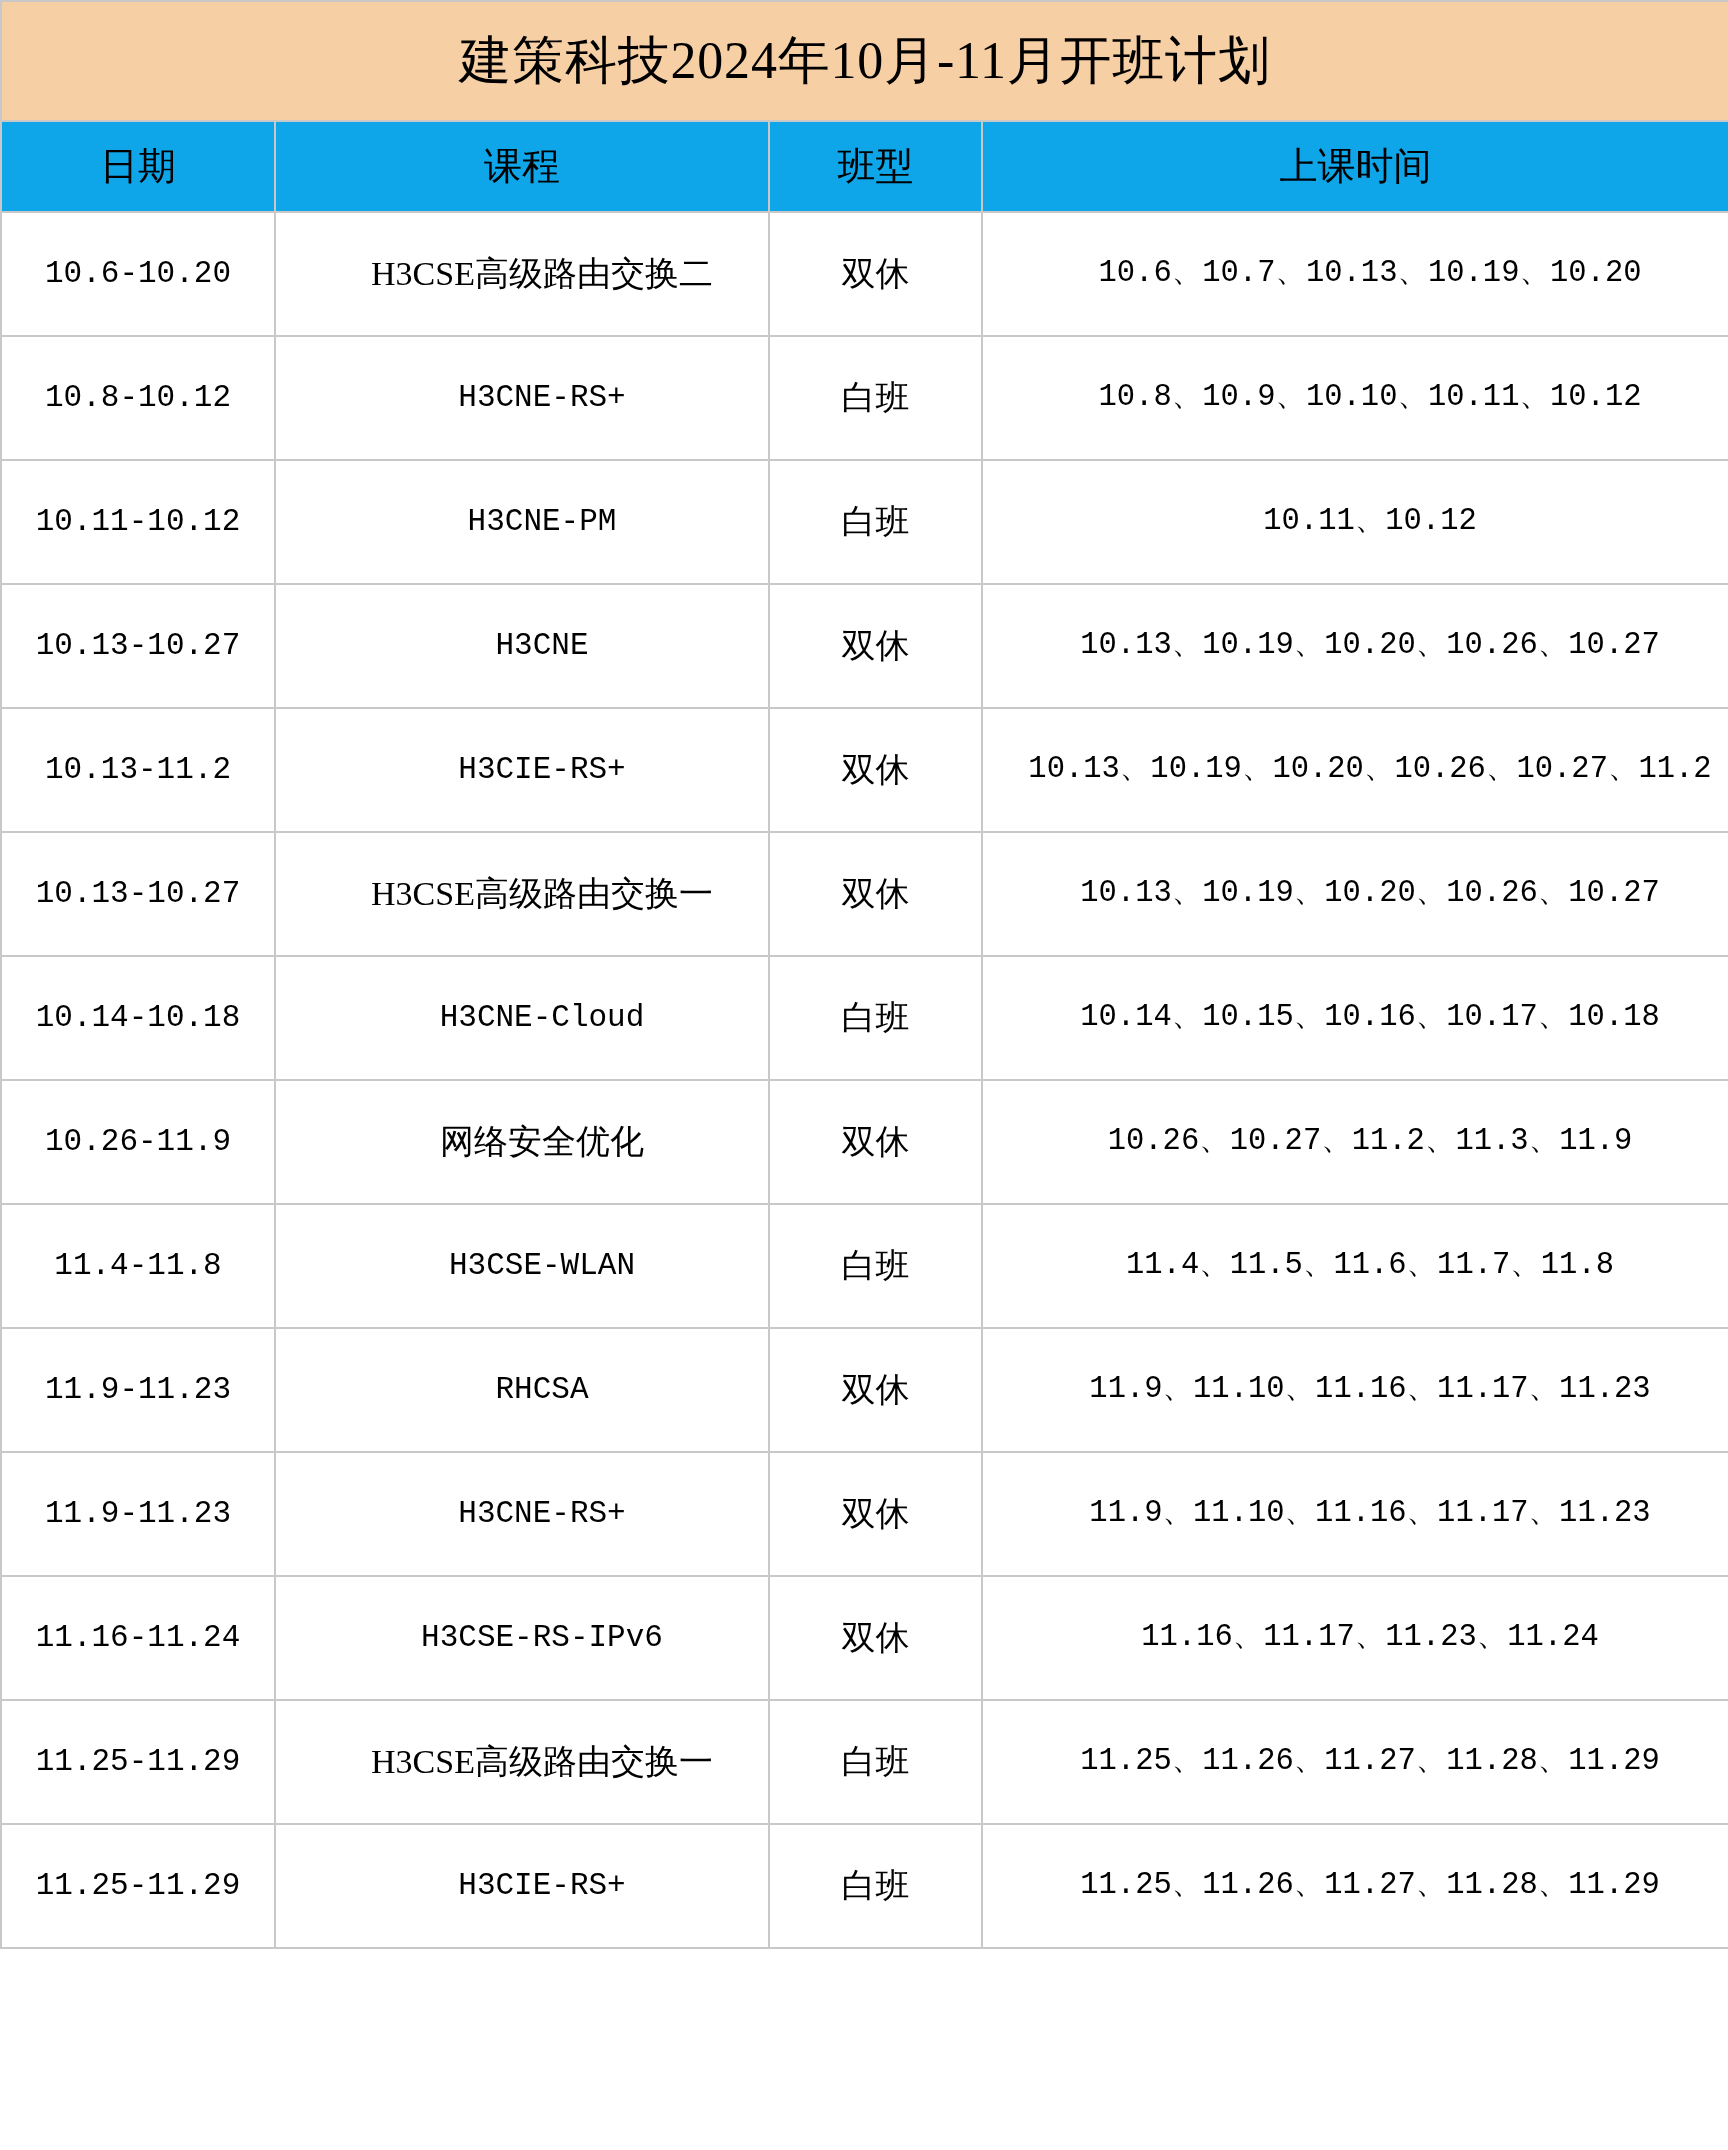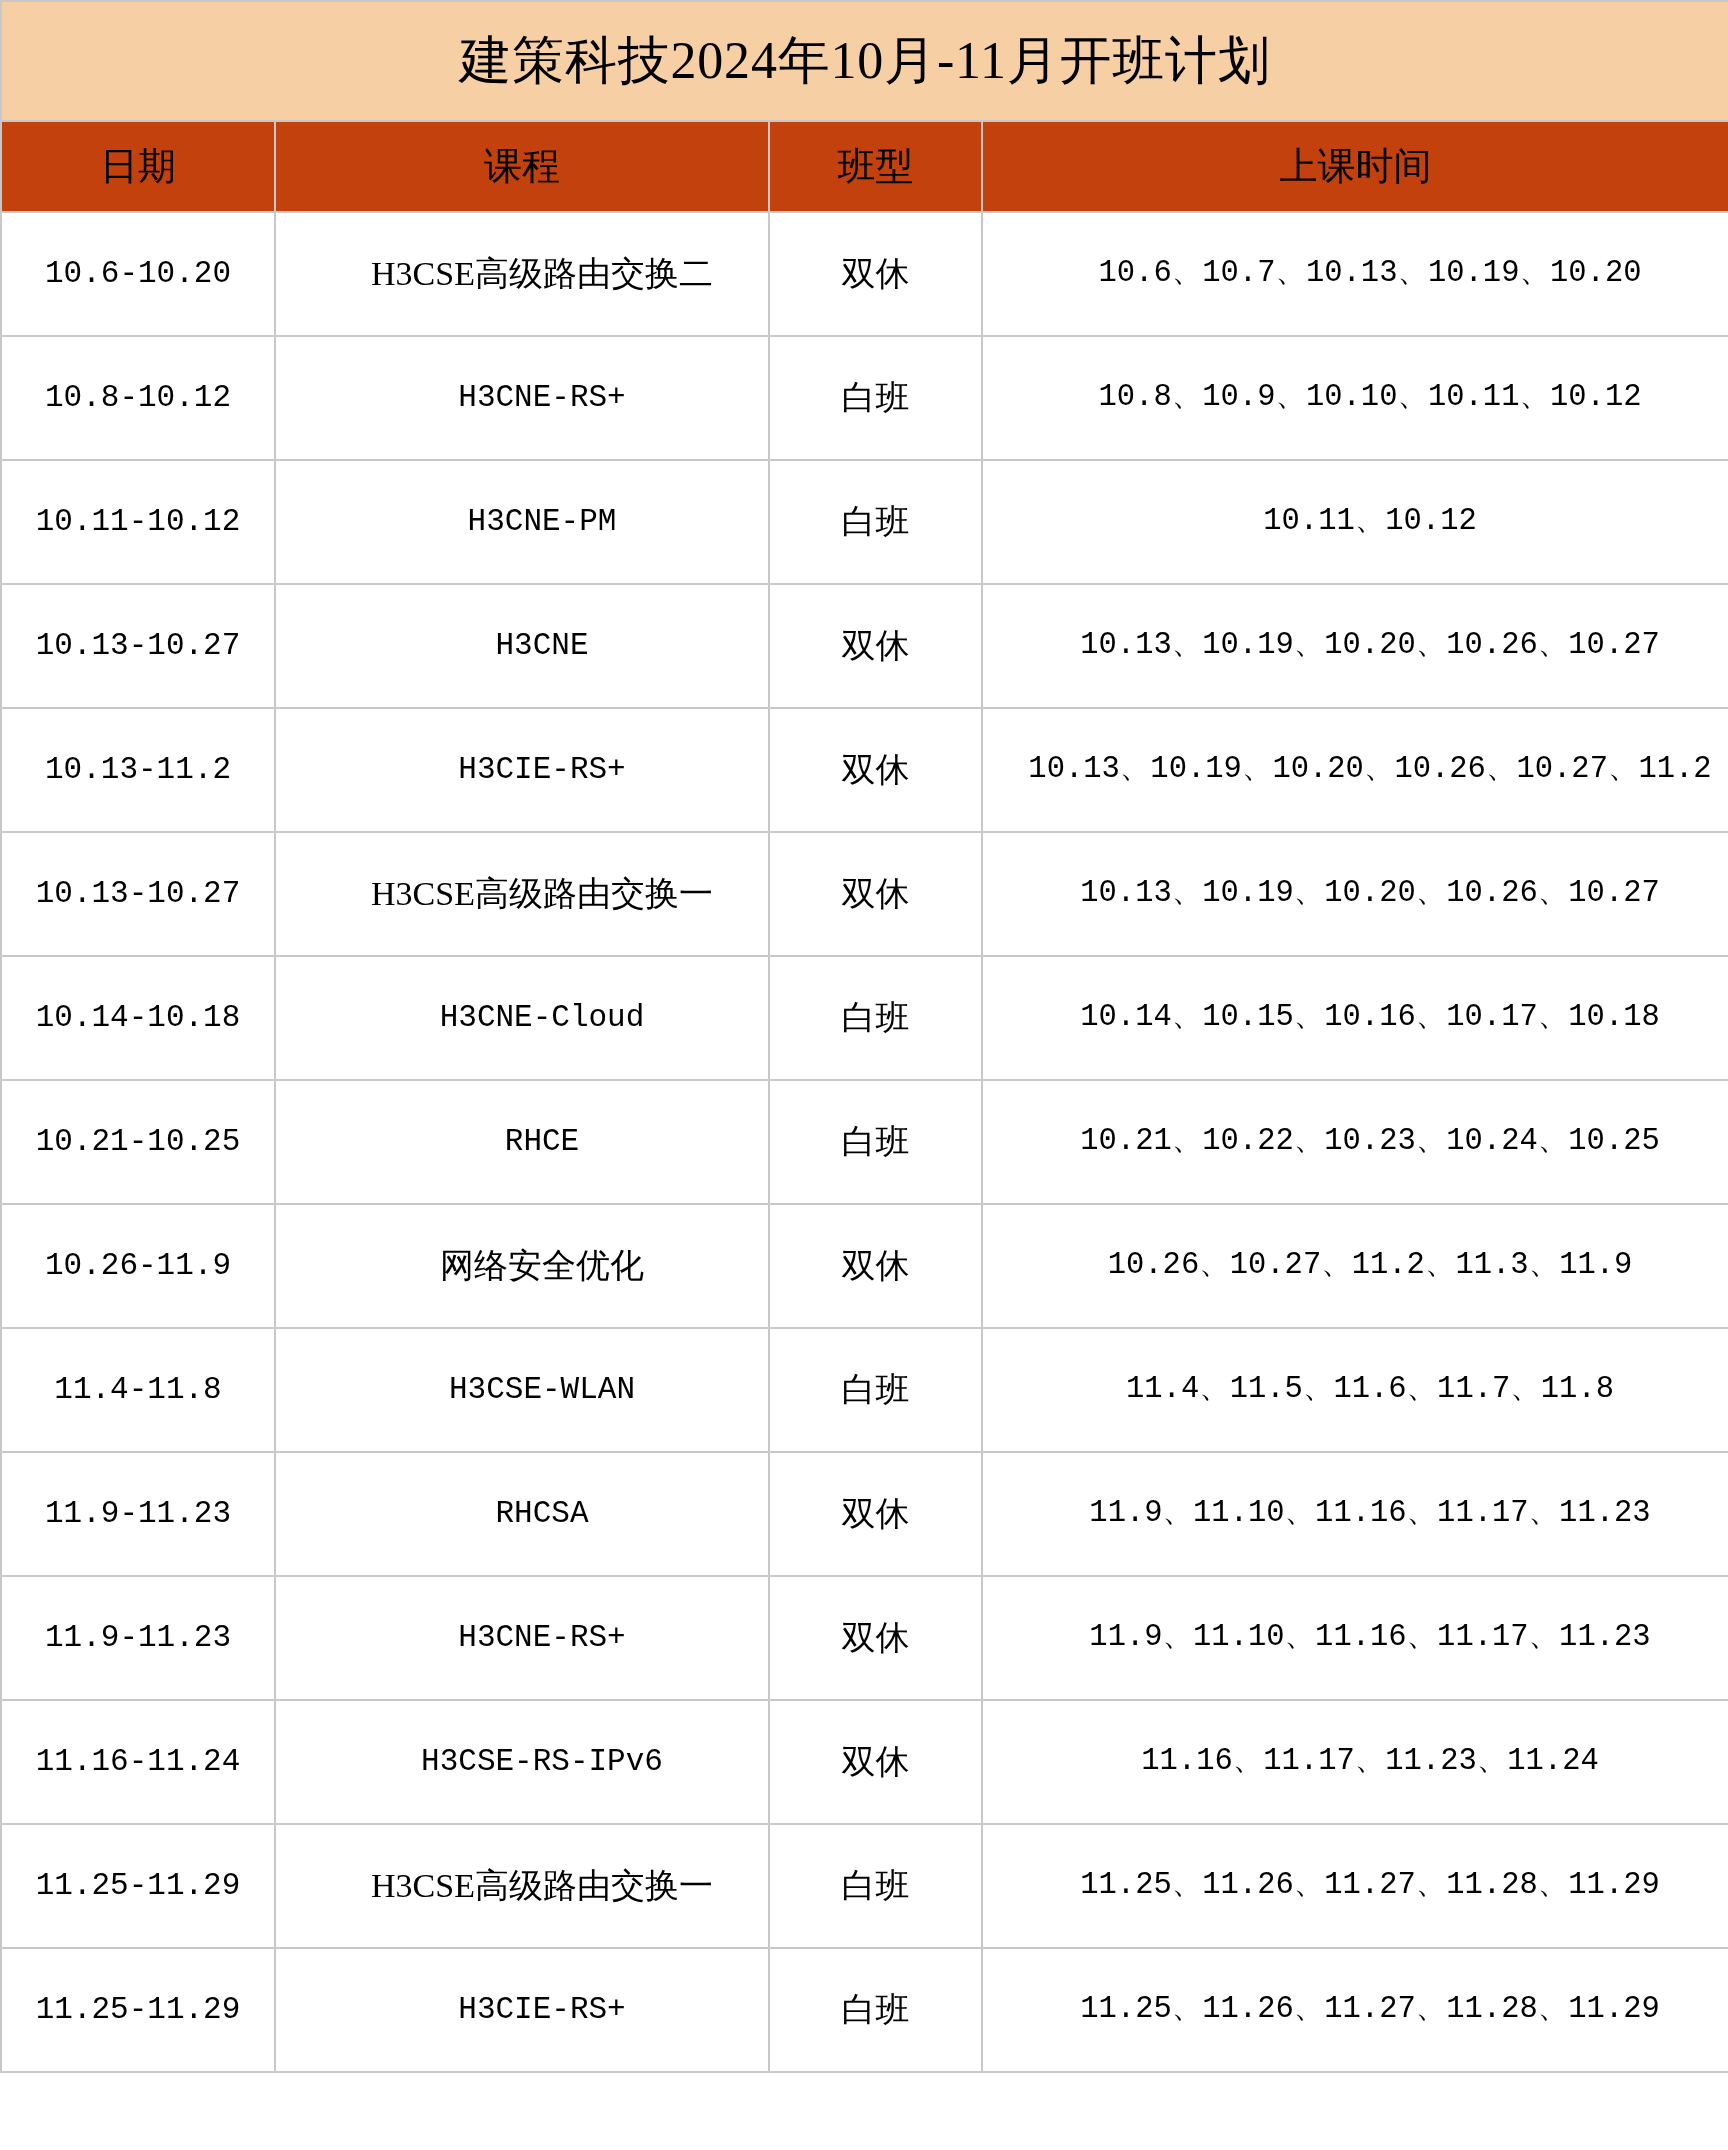--- a/index.html
+++ b/index.html
@@ -41,21 +41,21 @@
 
   .title-cell {
     background: #f7cfa4;
     height: 118px;
     font-size: 52px;
     font-family: "Liberation Serif", "DejaVu Serif", serif;
     font-weight: bold;
     letter-spacing: 0.8px;
   }
   .head-cell {
-    background: #c2410c;
+    background: #0ea5e9;
     height: 89px;
     font-size: 38px;
     font-family: "Liberation Serif", "DejaVu Serif", serif;
     font-weight: normal;
   }
   td.body-cell {
     height: 122px;
     font-size: 31px;
     line-height: 1.35;
     font-family: "Liberation Mono", "DejaVu Sans Mono", monospace;
@@ -140,26 +140,20 @@
           <td class="body-cell cjk">双休</td>
           <td class="body-cell time">10.13、10.19、10.20、10.26、10.27</td>
         </tr>
         <tr>
           <td class="body-cell">10.14-10.18</td>
           <td class="body-cell course">H3CNE-Cloud</td>
           <td class="body-cell cjk">白班</td>
           <td class="body-cell time">10.14、10.15、10.16、10.17、10.18</td>
         </tr>
         <tr>
-          <td class="body-cell">10.21-10.25</td>
-          <td class="body-cell course">RHCE</td>
-          <td class="body-cell cjk">白班</td>
-          <td class="body-cell time">10.21、10.22、10.23、10.24、10.25</td>
-        </tr>
-        <tr>
           <td class="body-cell">10.26-11.9</td>
           <td class="body-cell course has-cjk">网络安全优化</td>
           <td class="body-cell cjk">双休</td>
           <td class="body-cell time">10.26、10.27、11.2、11.3、11.9</td>
         </tr>
         <tr>
           <td class="body-cell">11.4-11.8</td>
           <td class="body-cell course">H3CSE-WLAN</td>
           <td class="body-cell cjk">白班</td>
           <td class="body-cell time">11.4、11.5、11.6、11.7、11.8</td>

